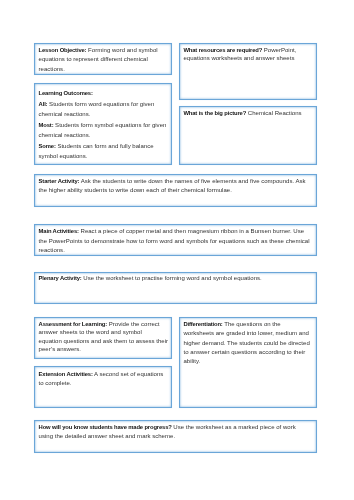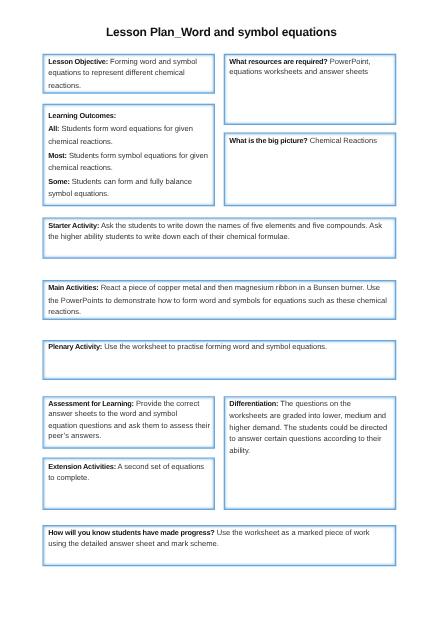--- a/index.html
+++ b/index.html
@@ -58,21 +58,20 @@
   .lh-plenary .txt { top: 1.35px; }
   .lh-diff .txt { top: 1.95px; }
   .lh-lo1 .txt { top: 2.0px; }
   .lh-bigpic .txt { top: 1.9px; }
 </style>
 </head>
 <body>
 
 <div class="page">
 
-  <div class="doc-title">Lesson Plan_Word and symbol equations</div>
 
   <div class="box lh-lo1" style="left:34px; top:42.9px; width:137.9px; height:32.2px;">
     <div class="txt"><b>Lesson Objective:</b><span> Forming word and symbol equations to represent different chemical reactions.</span></div>
   </div>
 
   <div class="box lh-lo" style="left:34px; top:82.9px; width:137.9px; height:82.5px;">
     <div class="txt">
       <span class="para"><b>Learning Outcomes:</b></span>
       <span class="para"><b>All:</b><span> Students form word equations for given chemical reactions.</span></span>
       <span class="para"><b>Most:</b><span> Students form symbol equations for given chemical reactions.</span></span>

